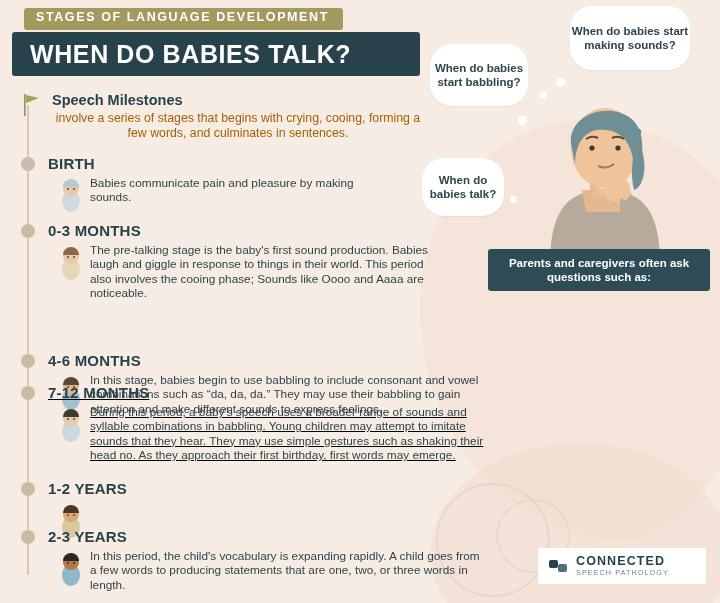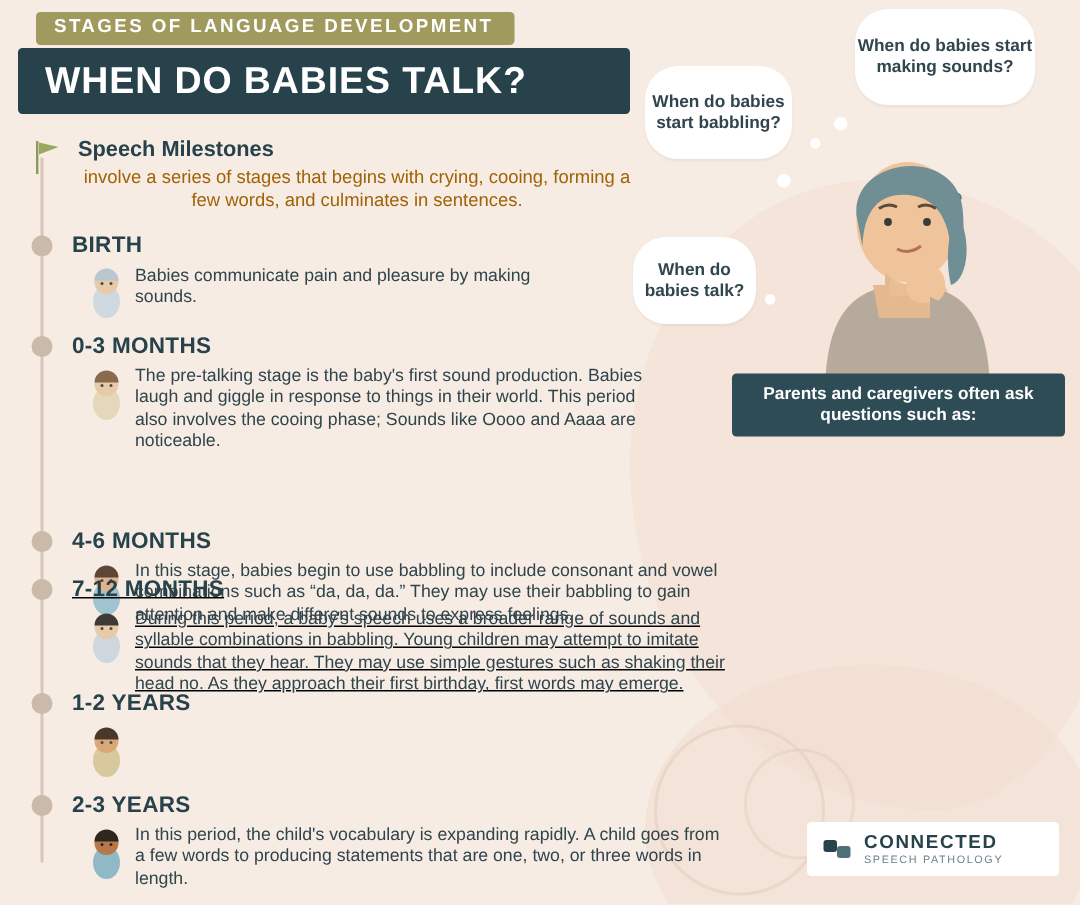--- a/index.html
+++ b/index.html
@@ -344,21 +344,21 @@
     <svg class="baby" viewBox="0 0 30 36">
       <ellipse cx="15" cy="25" rx="9" ry="11" fill="#cdd7dd"></ellipse>
       <circle cx="15" cy="12" r="8" fill="#e8c9a8"></circle>
       <path d="M7 11 a8 8 0 0 1 16 0 z" fill="#3f3a35"></path>
       <circle cx="12" cy="13" r="1" fill="#4a4a4a"></circle>
       <circle cx="18" cy="13" r="1" fill="#4a4a4a"></circle>
     </svg>
     <div class="desc">During this period, a baby's speech uses a broader range of sounds and syllable combinations in babbling. Young children may attempt to imitate sounds that they hear. They may use simple gestures such as shaking their head no. As they approach their first birthday, first words may emerge.</div>
   </div>
 
-  <div class="milestone" style="top:460px; width:470px;">
+  <div class="milestone" style="top:480px; width:470px;">
     <div class="dot"></div>
     <div class="label">1-2 YEARS</div>
     <svg class="baby" viewBox="0 0 30 36">
       <ellipse cx="15" cy="25" rx="9" ry="11" fill="#d8c89e"></ellipse>
       <circle cx="15" cy="12" r="8" fill="#d9a878"></circle>
       <path d="M7 11 a8 8 0 0 1 16 0 z" fill="#4b3728"></path>
       <circle cx="12" cy="13" r="1" fill="#4a4a4a"></circle>
       <circle cx="18" cy="13" r="1" fill="#4a4a4a"></circle>
     </svg>
   </div>

